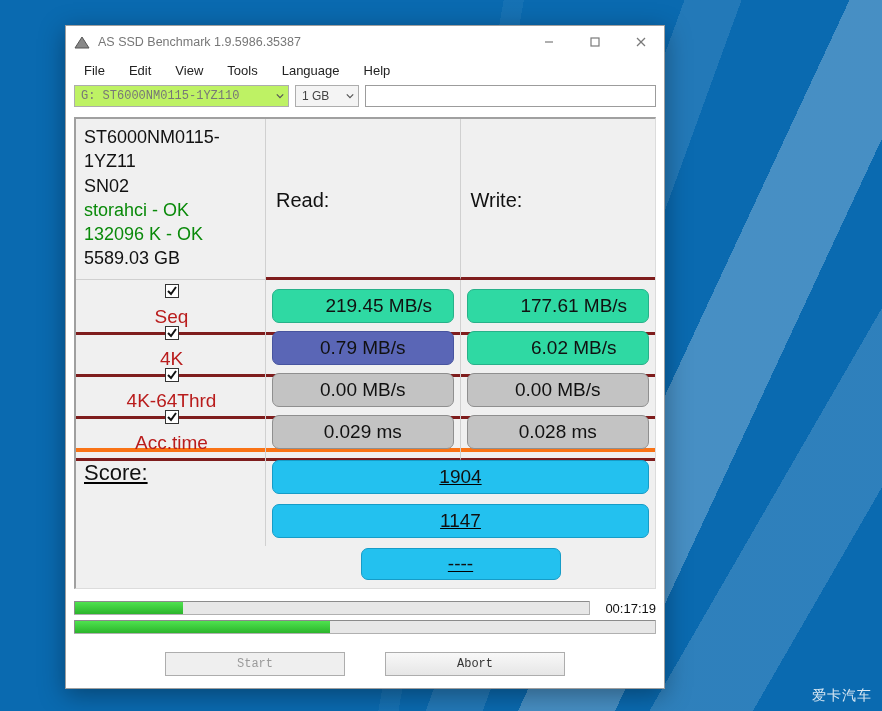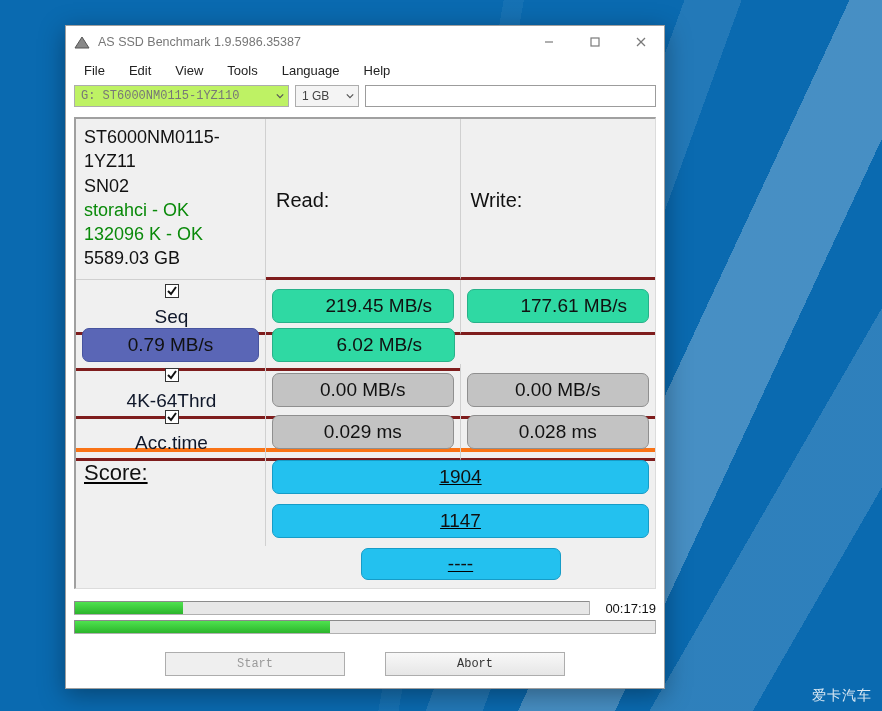--- a/index.html
+++ b/index.html
@@ -103,21 +103,21 @@
   .hdr { font-size: 20px; color: #111; padding: 6px 8px 0 10px; }
   .dev-info { font-size: 18px; line-height: 1.35; padding: 6px 8px 8px 8px; }
   .dev-info .model { color:#111; }
   .dev-info .fw    { color:#111; }
   .dev-info .drv   { color:#0a8a0a; }
   .dev-info .align { color:#0a8a0a; }
   .dev-info .cap   { color:#111; }
 
   .test-row { height: 42px; }
   .test-label {
-    display: flex; align-items: center; gap: 8px; font-size: 19px; color:#0f172a; padding-left: 8px;
+    display: flex; align-items: center; gap: 8px; font-size: 19px; color:#b91c1c; padding-left: 8px;
   }
   .chk {
     width: 14px; height: 14px; border: 1.5px solid #333; display:inline-flex; align-items:center; justify-content:center;
     background:#fff;
   }
   .chk svg { width:10px; height:10px; stroke:#111; stroke-width:2; fill:none; }
 
   .value-pill {
     margin: 2px 0; height: 100%;
     border: 1px solid #888; border-radius: 7px;
@@ -266,20 +266,28 @@
         </div>
         <div class="grid-cell value-wrap">
             <div class="value-pill pill-green">219.45 MB/s</div>
           </div>
         <div class="grid-cell value-wrap">
             <div class="value-pill pill-green">177.61 MB/s</div>
           </div>
       </div>
 
       <div class="grid-row test-row">
+        <div class="grid-cell test-label">
+          <span class="chk">
+              <svg viewBox="0 0 10 10">
+                <polyline points="1,5 4,8 9,1"></polyline>
+              </svg>
+            </span>
+          <span>4K</span>
+        </div>
         <div class="grid-cell value-wrap">
             <div class="value-pill pill-blue">0.79 MB/s</div>
           </div>
         <div class="grid-cell value-wrap">
             <div class="value-pill pill-green">6.02 MB/s</div>
           </div>
       </div>
 
       <div class="grid-row test-row">
         <div class="grid-cell test-label">

